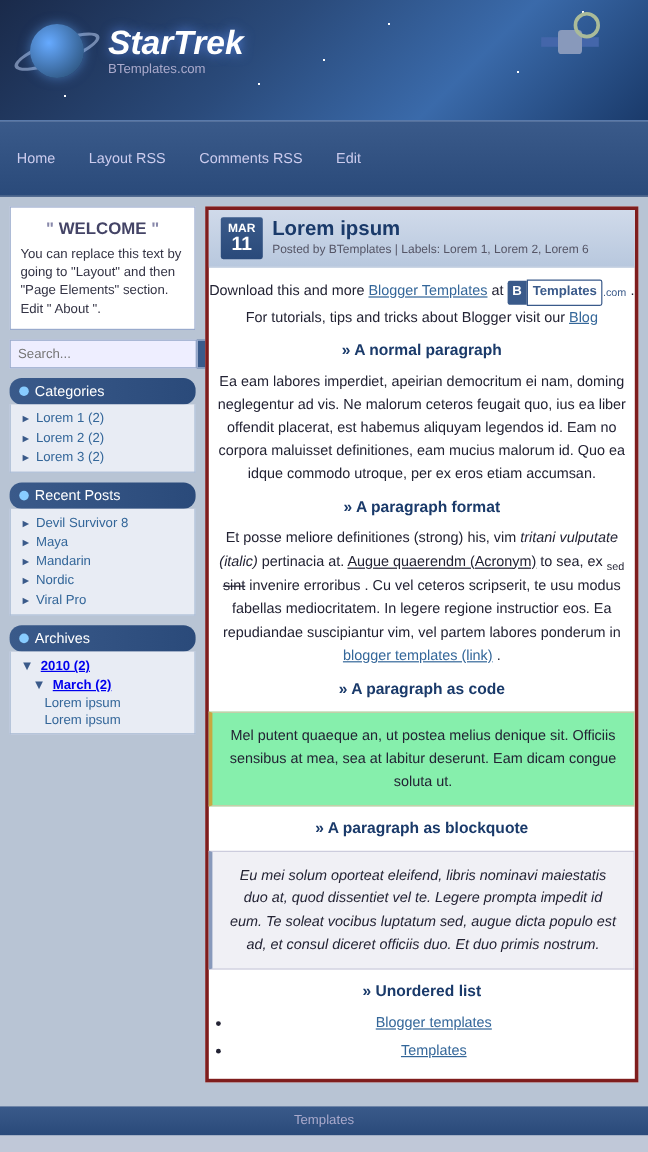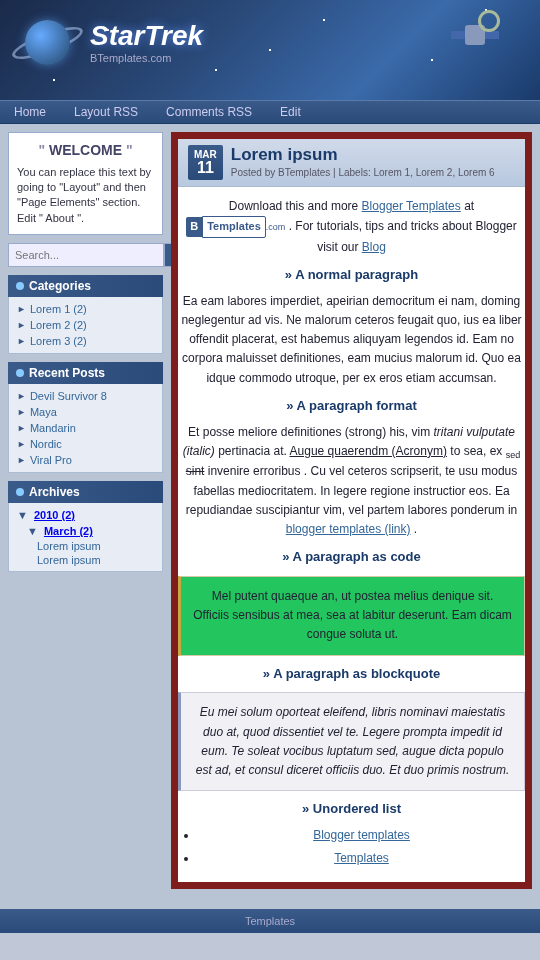--- a/index.html
+++ b/index.html
@@ -126,21 +126,21 @@
     .navbar {
       background: linear-gradient(to bottom, #3a5a8a, #2a4a7a);
       display: flex;
       padding: 0;
       border-top: 1px solid #5a7aaa;
       border-bottom: 1px solid #1a3a6a;
     }
     .navbar a {
       color: #cce;
       text-decoration: none;
-      padding: 4px 14px;
+      padding: 24px 14px;
       font-size: 12px;
       display: block;
     }
 
     
     .content-wrapper {
       display: flex;
       width: 540px;
       background: #b8c4d4;
       padding: 8px;
@@ -191,23 +191,23 @@
       cursor: pointer;
     }
 
     .sidebar-section {
       margin-bottom: 8px;
     }
     .sidebar-section-header {
       background: linear-gradient(to right, #3a5a8a, #2a4a7a);
       color: #fff;
       font-size: 12px;
-      font-weight: bold;
+      font-weight: normal;
       padding: 4px 8px;
-      border-radius: 0;
+      border-radius: 10px;
       display: flex;
       align-items: center;
       gap: 5px;
     }
     .sidebar-section-header .dot {
       width: 8px;
       height: 8px;
       border-radius: 50%;
       background: #88ccff;
       display: inline-block;
@@ -258,21 +258,21 @@
       text-decoration: none;
     }
 
     
     .main-content {
       flex: 1;
       min-width: 0;
     }
     .post {
       background: #fff;
-      border: 7px solid #7f1d1d;
+      border: 3px solid #7f1d1d;
       margin-bottom: 12px;
     }
     .post-header {
       background: linear-gradient(to bottom, #d0daea, #b8c8de);
       border-bottom: 1px solid #aabbd4;
       display: flex;
       align-items: flex-start;
       padding: 6px 10px;
       gap: 8px;
     }
@@ -342,21 +342,21 @@
       padding: 1px 4px;
       font-weight: bold;
       border-radius: 0 2px 2px 0;
       font-size: 11px;
     }
     .btemplates-logo .com-part {
       font-size: 9px;
       color: #3a5a8a;
     }
     .code-block {
-      background: #22c55e;
+      background: #86efac;
       border: 1px solid #d4c8a8;
       border-left: 3px solid #c8a840;
       padding: 10px 12px;
       margin: 8px 0;
       font-size: 12px;
       line-height: 1.6;
       color: #223;
     }
     .blockquote-block {
       background: #f0f0f5;

